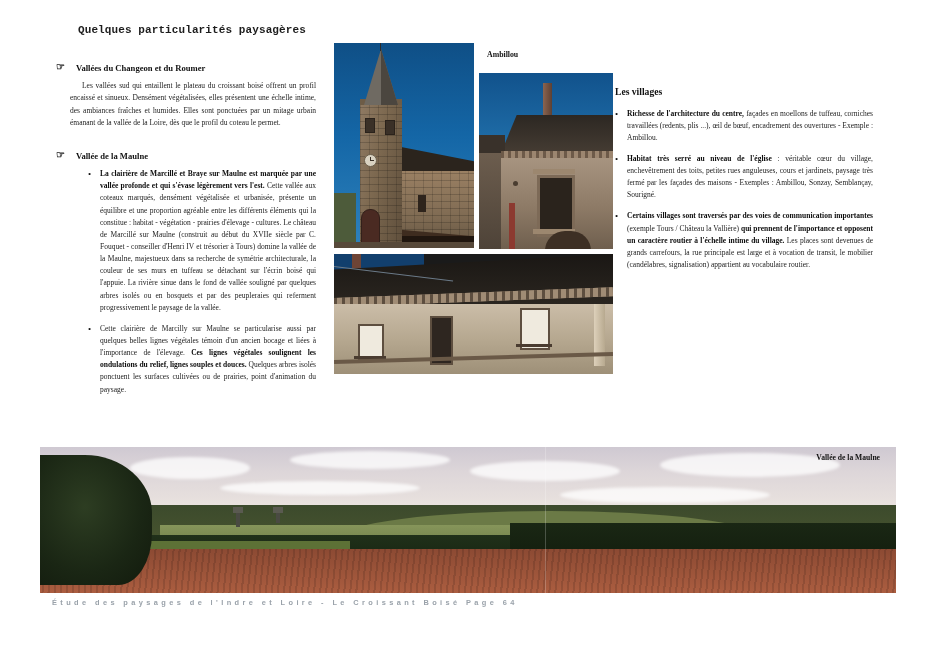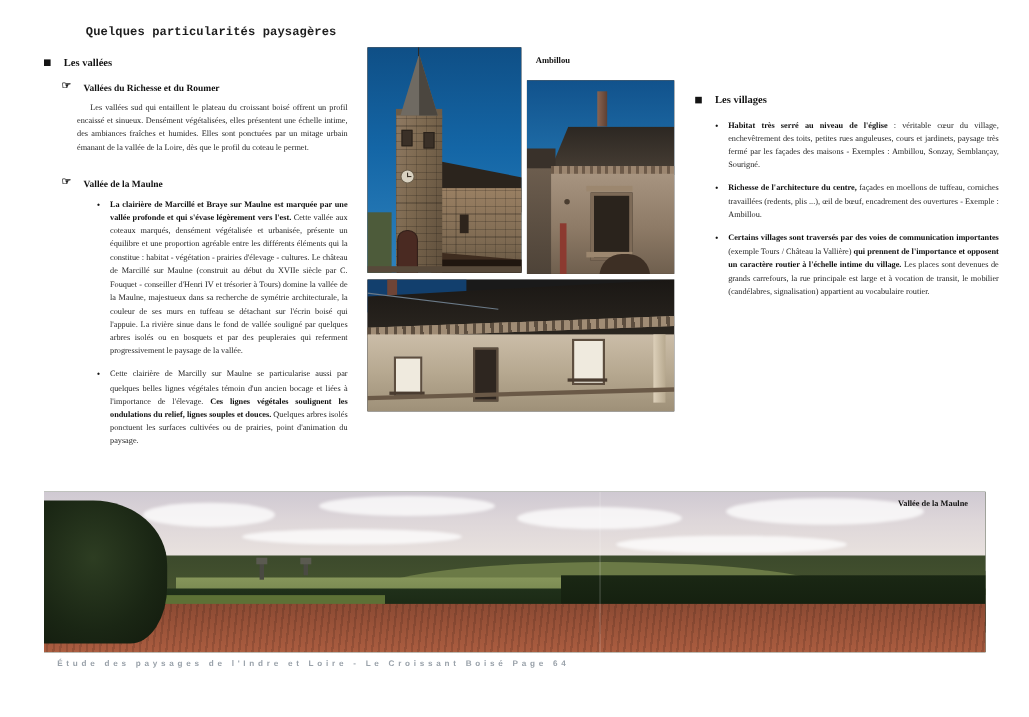--- a/index.html
+++ b/index.html
@@ -35,21 +35,21 @@
   }
 
   
   .col-left {
     position: absolute;
     left: 36px; top: 52px;
     width: 288px;
   }
   .col-right {
     position: absolute;
-    left: 628px; top: 86px;
+    left: 593px; top: 86px;
     width: 285px;
   }
 
   
   .h-square {
     position: relative;
     padding-left: 22px;
     font-size: 9.6px;
     font-weight: bold;
     color: #111;
@@ -405,28 +405,24 @@
 </style>
 </head>
 <body>
 
 <div class="page">
 
   <div class="doc-title">Quelques particularités paysagères</div>
 
   <div class="col-left">
 
-    <div class="h-square">
-      <span class="sq"></span>
-      <span>Les vallées</span>
-    </div>
 
     <div class="h-hand">
       <span class="hand">☞</span>
-      <span>Vallées du Richesse et du Roumer</span>
+      <span>Vallées du Changeon et du Roumer</span>
     </div>
 
     <p class="para indent">Les vallées sud qui entaillent le plateau du croissant boisé offrent un profil encaissé et sinueux. Densément végétalisées, elles présentent une échelle intime, des ambiances fraîches et humides. Elles sont ponctuées par un mitage urbain émanant de la vallée de la Loire, dès que le profil du coteau le permet.</p>
 
     <div class="h-hand" style="margin-top:22px;">
       <span class="hand">☞</span>
       <span>Vallée de la Maulne</span>
     </div>
 
     <ul class="bullet-list left-bullets">
@@ -441,24 +437,24 @@
 
   <div class="col-right">
 
     <div class="h-square">
       <span class="sq"></span>
       <span>Les villages</span>
     </div>
 
     <ul class="bullet-list right-bullets">
       <li class="bullet-item">
-        <b class="lead">Habitat très serré au niveau de l'église</b><span> : véritable cœur du village, enchevêtrement des toits, petites rues anguleuses, cours et jardinets, paysage très fermé par les façades des maisons - Exemples : Ambillou, Sonzay, Semblançay, Sourigné.</span>
+        <b class="lead">Richesse de l'architecture du centre,</b><span> façades en moellons de tuffeau, corniches travaillées (redents, plis ...), œil de bœuf, encadrement des ouvertures - Exemple : Ambillou.</span>
       </li>
       <li class="bullet-item">
-        <b class="lead">Richesse de l'architecture du centre,</b><span> façades en moellons de tuffeau, corniches travaillées (redents, plis ...), œil de bœuf, encadrement des ouvertures - Exemple : Ambillou.</span>
+        <b class="lead">Habitat très serré au niveau de l'église</b><span> : véritable cœur du village, enchevêtrement des toits, petites rues anguleuses, cours et jardinets, paysage très fermé par les façades des maisons - Exemples : Ambillou, Sonzay, Semblançay, Sourigné.</span>
       </li>
       <li class="bullet-item">
         <b class="lead">Certains villages sont traversés par des voies de communication importantes</b><span> (exemple Tours / Château la Vallière) </span><b class="lead">qui prennent de l'importance et opposent un caractère routier à l'échelle intime du village.</b><span> Les places sont devenues de grands carrefours, la rue principale est large et à vocation de transit, le mobilier (candélabres, signalisation) appartient au vocabulaire routier.</span>
       </li>
     </ul>
   </div>
 
   <div class="photo photo-church">
     <div class="sky-deep"></div>
     <div class="left-bush"></div>

